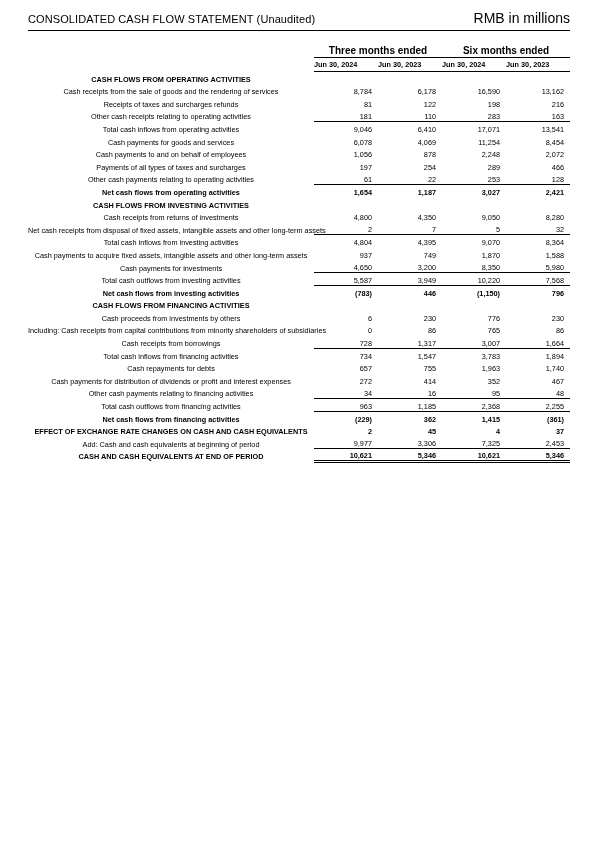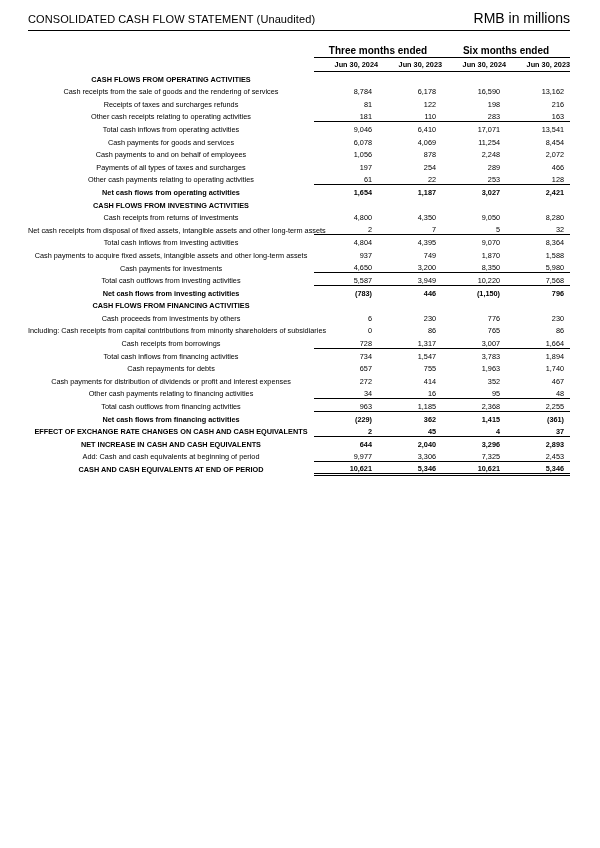--- a/index.html
+++ b/index.html
@@ -61,21 +61,21 @@
     font-weight: bold;
     text-align: center;
     padding-bottom: 1px;
   }
   .grp-head th.grp {
     border-bottom: 1px solid #000;
   }
   .col-head th {
     font-size: 7.3px;
     font-weight: bold;
-    text-align: right;
+    text-align: left;
     padding-top: 2px;
     padding-bottom: 2px;
     border-bottom: 1px solid #000;
     margin-top: 24px;
   }
   .col-head th.blank {
     border-bottom: none;
   }
   tbody tr { height: 12.6px; }
   td.label {
@@ -331,27 +331,20 @@
           <td class="num">1,415</td>
           <td class="num">(361)</td>
         </tr>
         <tr class="bold">
           <td class="label ind0">EFFECT OF EXCHANGE RATE CHANGES ON CASH AND CASH EQUIVALENTS</td>
           <td class="num">2</td>
           <td class="num">45</td>
           <td class="num">4</td>
           <td class="num">37</td>
         </tr>
-        <tr class="bold topline">
-          <td class="label ind0">NET INCREASE IN CASH AND CASH EQUIVALENTS</td>
-          <td class="num">644</td>
-          <td class="num">2,040</td>
-          <td class="num">3,296</td>
-          <td class="num">2,893</td>
-        </tr>
         <tr>
           <td class="label ind0">Add: Cash and cash equivalents at beginning of period</td>
           <td class="num">9,977</td>
           <td class="num">3,306</td>
           <td class="num">7,325</td>
           <td class="num">2,453</td>
         </tr>
         <tr class="bold topline dblunder">
           <td class="label ind0">CASH AND CASH EQUIVALENTS AT END OF PERIOD</td>
           <td class="num">10,621</td>

